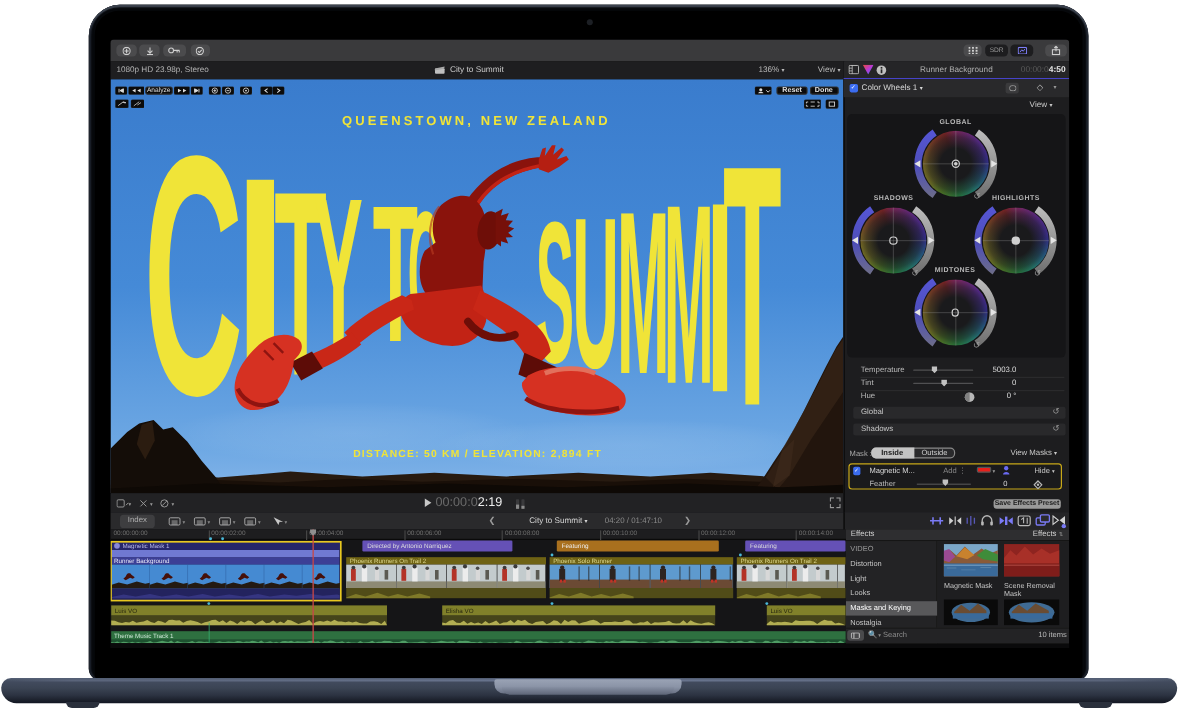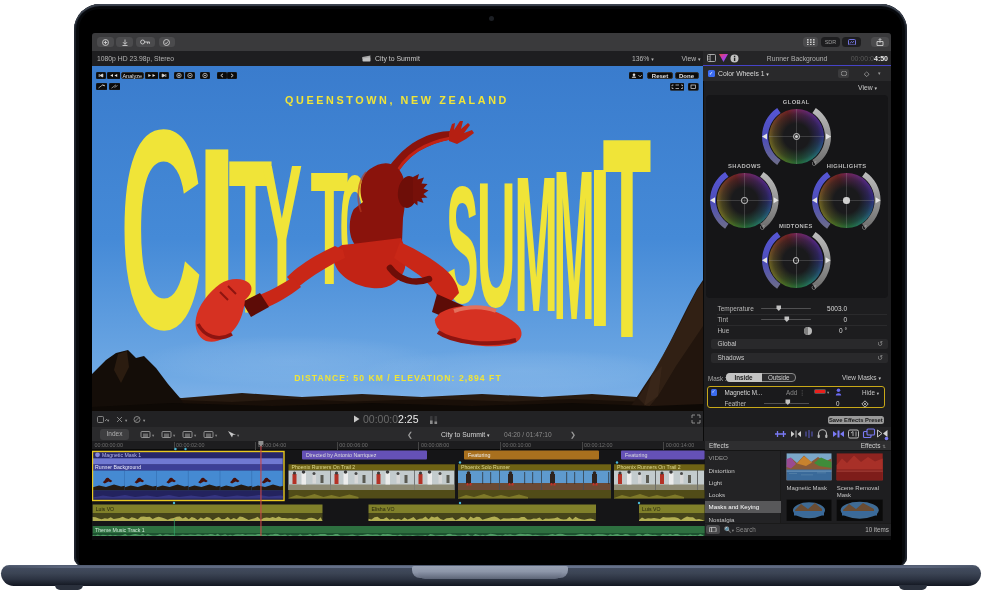--- a/index.html
+++ b/index.html
@@ -203,21 +203,21 @@
         </g>
 <g fill="#9a9a9a" font-size="4.5" font-family="Liberation Sans">
           <text x="10" y="7">▾</text>
           <text x="28" y="7">▾</text>
           <text x="46" y="7">▾</text>
         </g>
       </svg>
 <svg class="abs" style="left:261px;top:382px;" width="7" height="8" viewBox="0 0 7 8">
         <path d="M1,0.5 L6.5,4 L1,7.5 Z" fill="#c8c8c8"></path>
       </svg>
-<div class="abs" style="left:271px;top:379.5px;width:120px;height:13px;color:#6a6a6a;font-size:10.5px;">00:00:0<span style="color:#ececec">2:25</span></div>
+<div class="abs" style="left:271px;top:379.5px;width:120px;height:13px;color:#6a6a6a;font-size:10.5px;">00:00:0<span style="color:#ececec">2:19</span></div>
 <svg class="abs" style="left:337px;top:381.5px;" width="10" height="10" viewBox="0 0 10 10">
         <rect x="1" y="1" width="2.6" height="8" rx="0.6" fill="#3a3a3c"></rect>
         <rect x="5.5" y="1" width="2.6" height="8" rx="0.6" fill="#3a3a3c"></rect>
         <rect x="1" y="5.5" width="2.6" height="3.5" fill="#8a8a8a"></rect>
         <rect x="5.5" y="6.5" width="2.6" height="2.5" fill="#8a8a8a"></rect>
       </svg>
 <svg class="abs" style="left:599px;top:381px;" width="10" height="10" viewBox="0 0 10 10">
         <path d="M1,4 v-3 h3 M9,4 v-3 h-3 M1,6 v3 h3 M9,6 v3 h-3" stroke="#999" stroke-width="0.9" fill="none"></path>
       </svg>
 <div class="abs" style="left:0px;top:394px;width:799px;height:14px;background:#2a2a2c;"></div>

